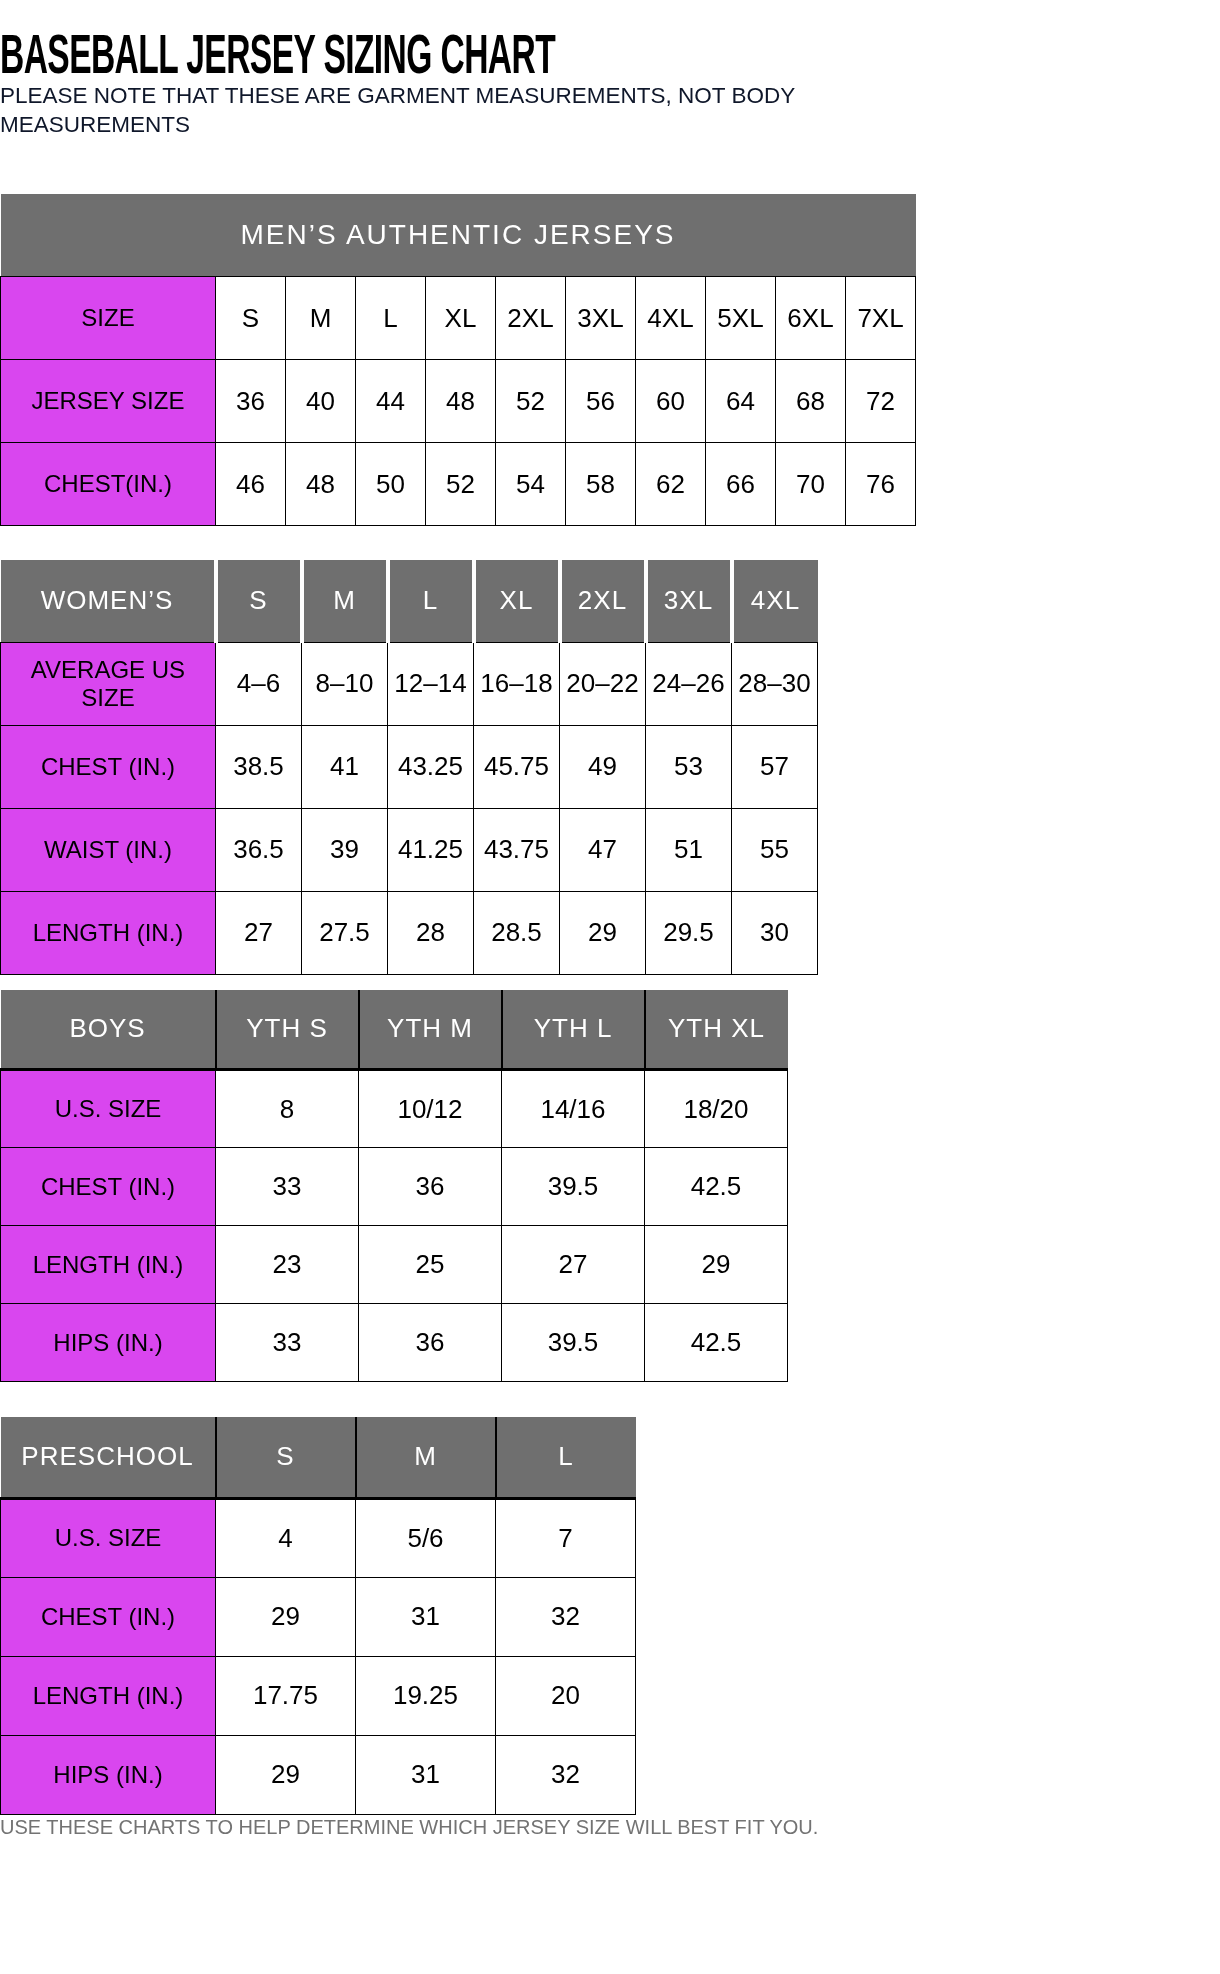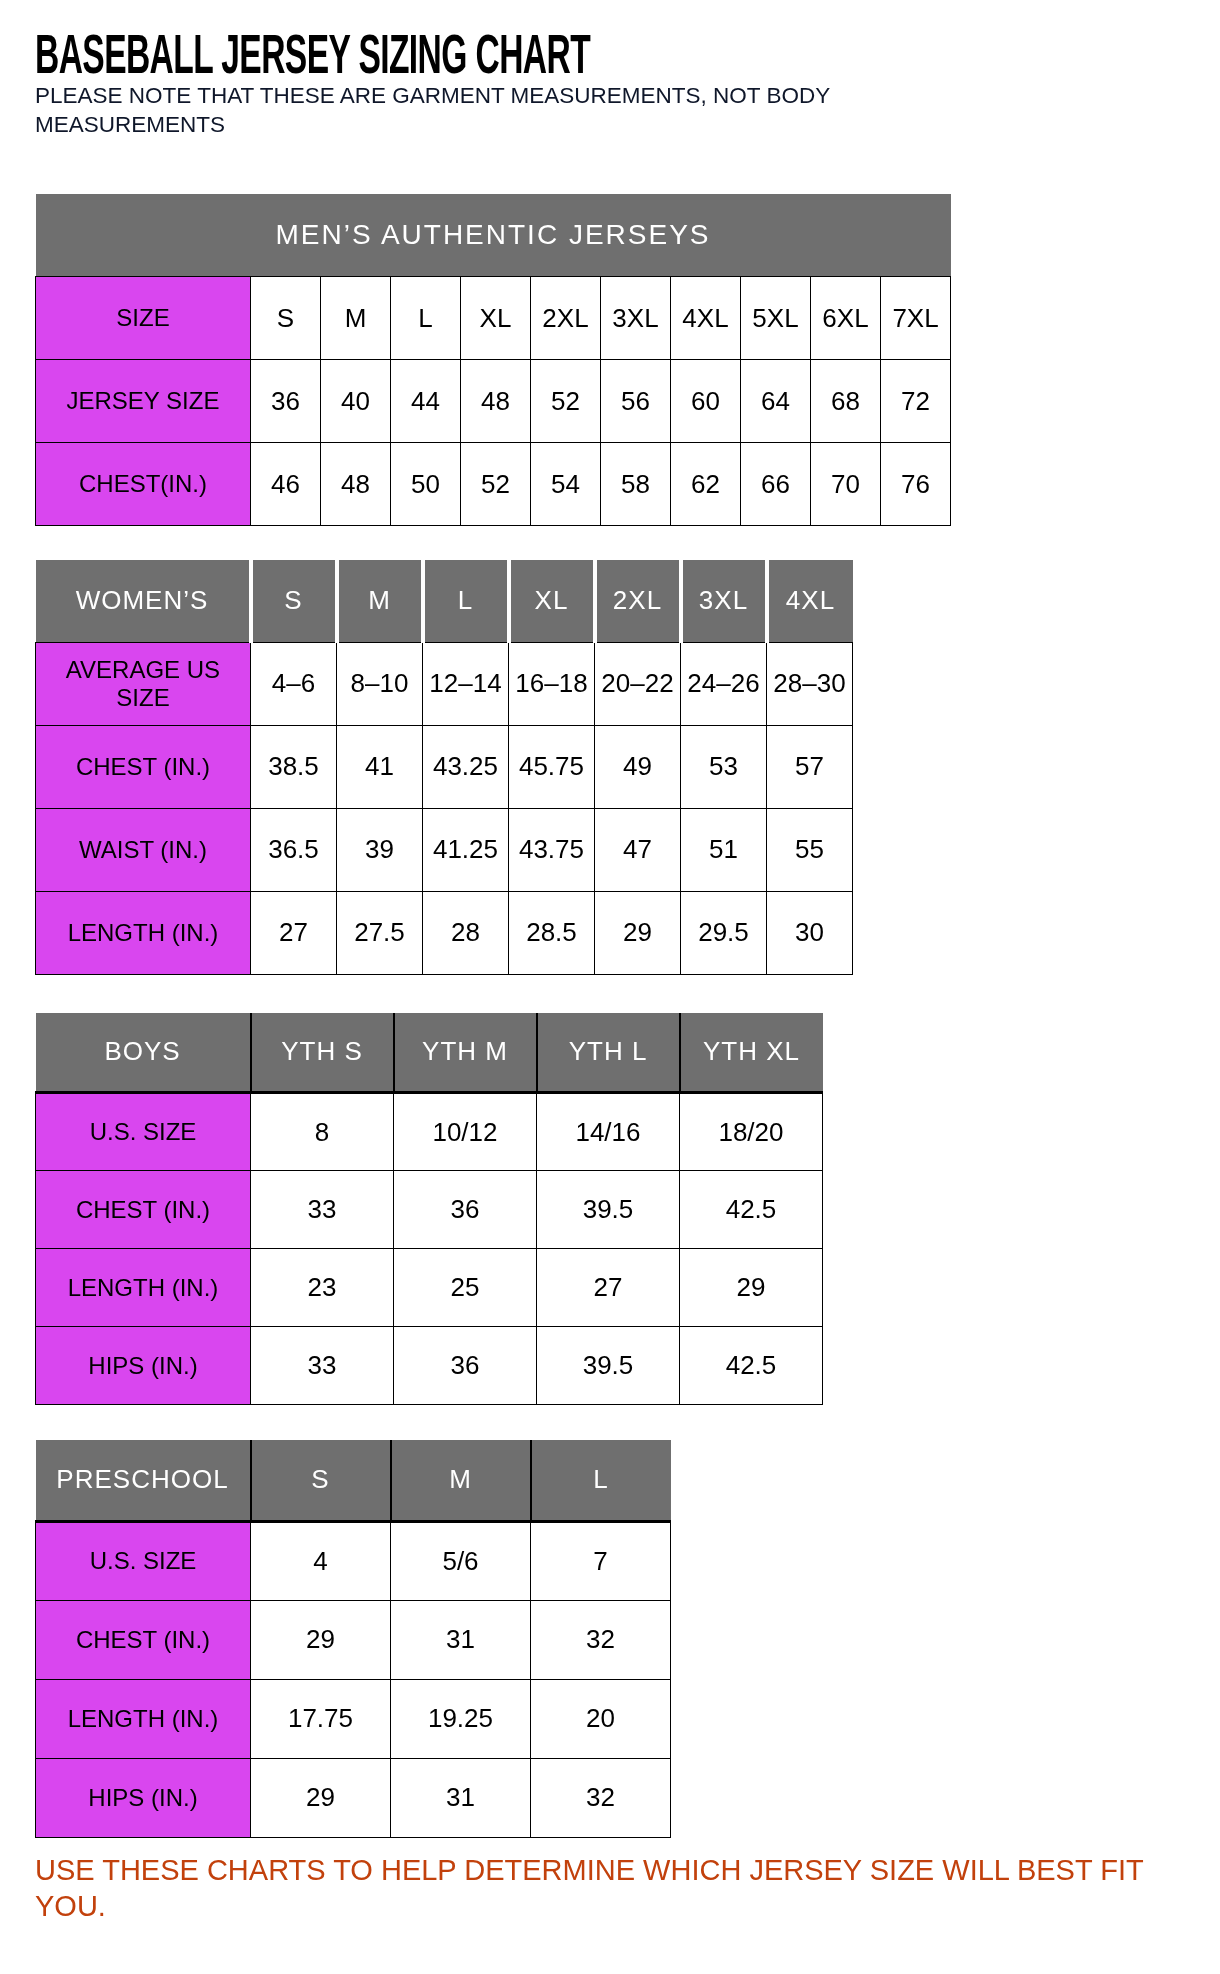--- a/index.html
+++ b/index.html
@@ -1,32 +1,32 @@
 <!DOCTYPE html>
 <html><head>
 <meta charset="utf-8">
 <style>
   html,body { margin:0; padding:0; background:#ffffff; }
   body { width:1220px; height:1974px; font-family:"Liberation Sans", sans-serif; color:#000; overflow:hidden; }
-  .page { padding-left:35px; }
+  .page { }
 
   .title {
     margin:26px 0 0 0;
     font-size:56px; line-height:1.0; font-weight:700;
     white-space:nowrap; letter-spacing:-1px;
     transform:scaleX(0.60); transform-origin:left center;
     color:#000;
   }
   .note {
     margin-top:0; max-width:920px;
     font-size:22.5px; line-height:1.28; color:#0f172a;
   }
   .footer {
-    margin-top:14px; max-width:1165px;
-    font-size:29px; line-height:1.25; color:#c2410c;
+    max-width:1165px;
+    font-size:20px; line-height:1.25; color:#737373;
   }
 
   table.t { border-collapse:collapse; table-layout:fixed; }
   table.t td { text-align:center; vertical-align:middle; padding:0 4px; overflow:hidden; }
 
   
   td.d   { border:1px solid #000; background:#fff; font-size:26px; }
   td.lab { border:1px solid #000; background:#d946ef; font-size:24px; }
 
   
@@ -43,21 +43,21 @@
   tr.gh-black td { background:#6f6f6f; color:#fff; border:2px solid #000; border-top:none; border-bottom:3px solid #000; font-size:26px; letter-spacing:1px; }
   tr.gh-black td:first-child { border-left:none; }
   tr.gh-black td:last-child  { border-right:none; }
 
   
   .mens      { width:915px; margin-top:54px; }
   .mens tr   { height:83px; }
   .womens    { width:817px; margin-top:34px; }
   .womens tr { height:83px; }
   .womens tr.gh-white { height:82px;border-radius:18px; }
-  .boys      { width:787px; margin-top:38px;border-radius:19px; }
+  .boys      { width:787px; margin-top:15px;border-radius:19px; }
   .boys tr   { height:78px; }
   .boys tr.gh-black { height:80px; }
   .pre       { width:635px; margin-top:35px; }
   .pre tr    { height:79px; }
   .pre tr.gh-black { height:81px; }
 
   col.c-label { width:215px; }
   .mens   col.c-data { width:70px; }
   .womens col.c-data { width:86px; }
   .boys   col.c-data { width:143px; }

